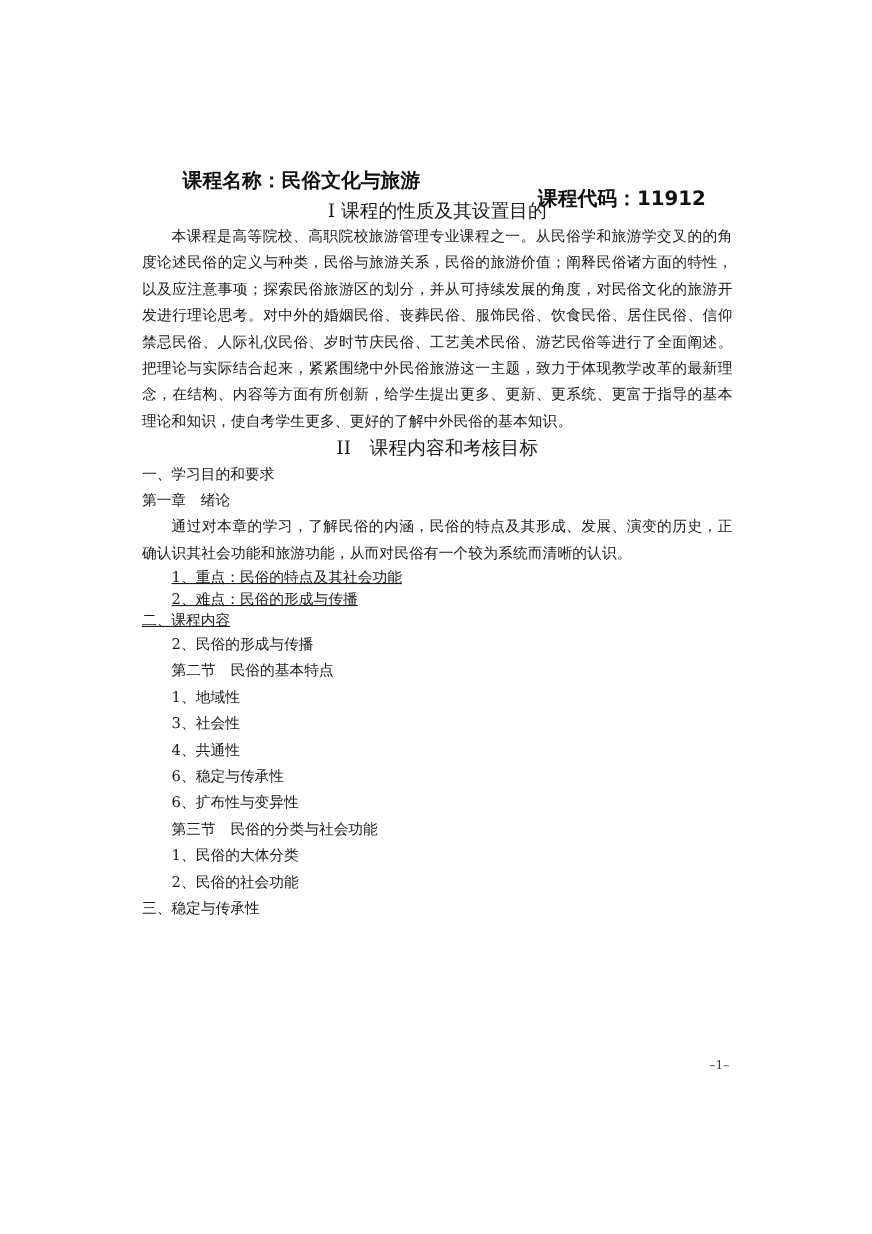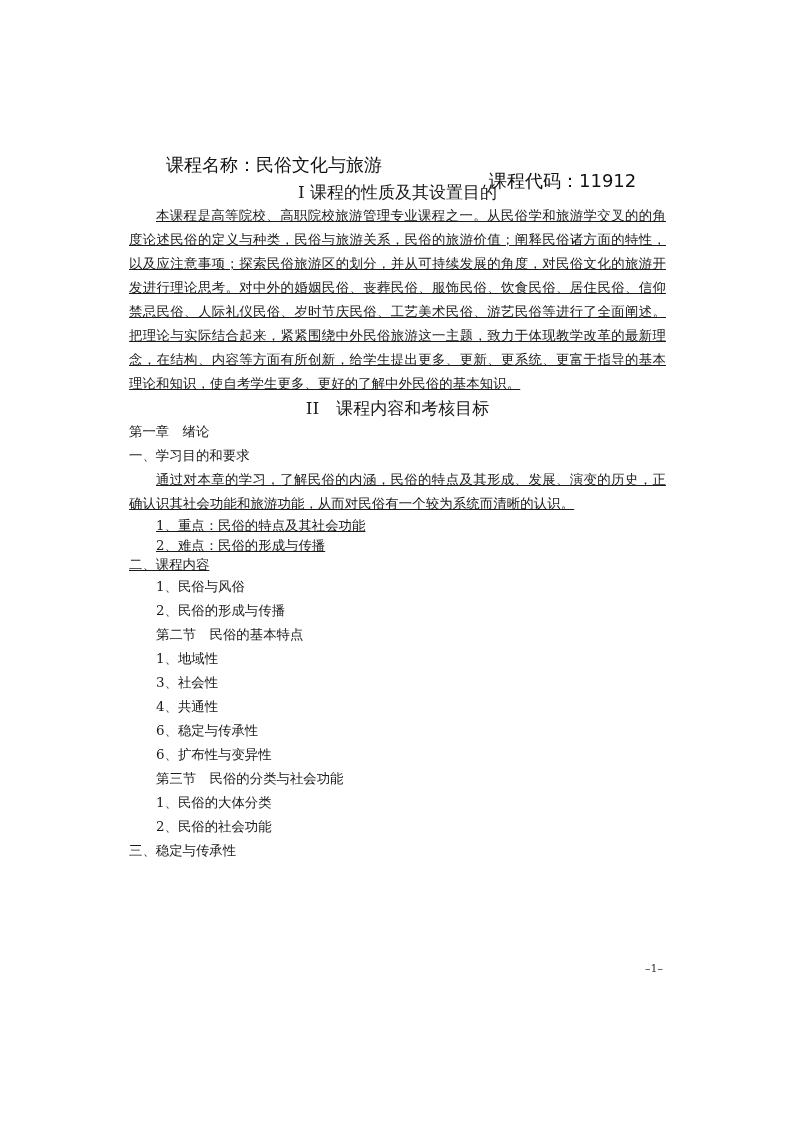--- a/index.html
+++ b/index.html
@@ -18,21 +18,21 @@
     .page {
       position: absolute;
       left: 129px;
       top: 150px;
       width: 537px;
     }
     .title-row {
       position: relative;
       height: 30px;
       font-family: "DejaVu Sans", "Liberation Sans", sans-serif;
-      font-weight: normal;
+      font-weight: bold;
       font-size: 18px;
       color: #111;
       line-height: 30px;
     }
     .title-name {
       position: absolute;
       left: 37px;
       top: 0;
       white-space: nowrap;
     }
@@ -50,21 +50,20 @@
       white-space: nowrap;
     }
     .para {
       font-size: 13.4px;
       line-height: 24px;
       text-align: justify;
       text-align-last: left;
       text-indent: 27px;
       margin: 0;
       letter-spacing: 0.1px;
-      text-decoration: underline;
     }
     .para.narrow-lh {
       line-height: 19px;
     }
     .line {
       font-size: 13.4px;
       line-height: 24px;
       height: 24px;
       white-space: nowrap;
     }
@@ -92,33 +91,32 @@
     <span class="title-name">课程名称：民俗文化与旅游</span>
     <span class="title-code">课程代码：11912</span>
   </div>
 
   <div class="section-heading">I 课程的性质及其设置目的</div>
 
   <p class="para">本课程是高等院校、高职院校旅游管理专业课程之一。从民俗学和旅游学交叉的的角度论述民俗的定义与种类，民俗与旅游关系，民俗的旅游价值；阐释民俗诸方面的特性，以及应注意事项；探索民俗旅游区的划分，并从可持续发展的角度，对民俗文化的旅游开发进行理论思考。对中外的婚姻民俗、丧葬民俗、服饰民俗、饮食民俗、居住民俗、信仰禁忌民俗、人际礼仪民俗、岁时节庆民俗、工艺美术民俗、游艺民俗等进行了全面阐述。把理论与实际结合起来，紧紧围绕中外民俗旅游这一主题，致力于体现教学改革的最新理念，在结构、内容等方面有所创新，给学生提出更多、更新、更系统、更富于指导的基本理论和知识，使自考学生更多、更好的了解中外民俗的基本知识。</p>
 
   <div class="section-heading">II　课程内容和考核目标</div>
 
+  <div class="line">一、学习目的和要求</div>
+
   <div class="line">第一章　绪论</div>
-
-  <div class="line">一、学习目的和要求</div>
 
   <p class="para">通过对本章的学习，了解民俗的内涵，民俗的特点及其形成、发展、演变的历史，正确认识其社会功能和旅游功能，从而对民俗有一个较为系统而清晰的认识。</p>
 
   <div class="line tight indent1">1、重点：民俗的特点及其社会功能</div>
   <div class="line tight indent1">2、难点：民俗的形成与传播</div>
 
   <div class="line tight">二、课程内容</div>
 
   <div>
-    <div class="line indent1">1、民俗与风俗</div>
     <div class="line indent1">2、民俗的形成与传播</div>
   </div>
 
   <div>
     <div class="line indent1">第二节　民俗的基本特点</div>
     <div class="line indent1">1、地域性</div>
     <div class="line indent1">3、社会性</div>
     <div class="line indent1">4、共通性</div>
     <div class="line indent1">6、稳定与传承性</div>
     <div class="line indent1">6、扩布性与变异性</div>

